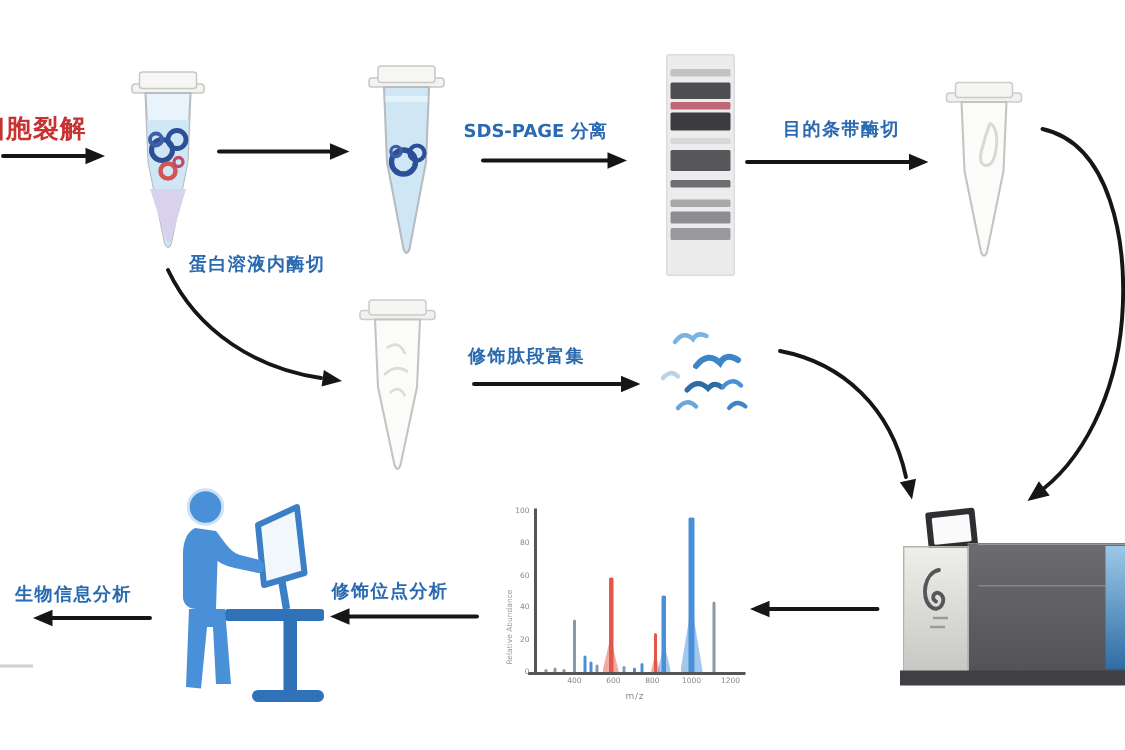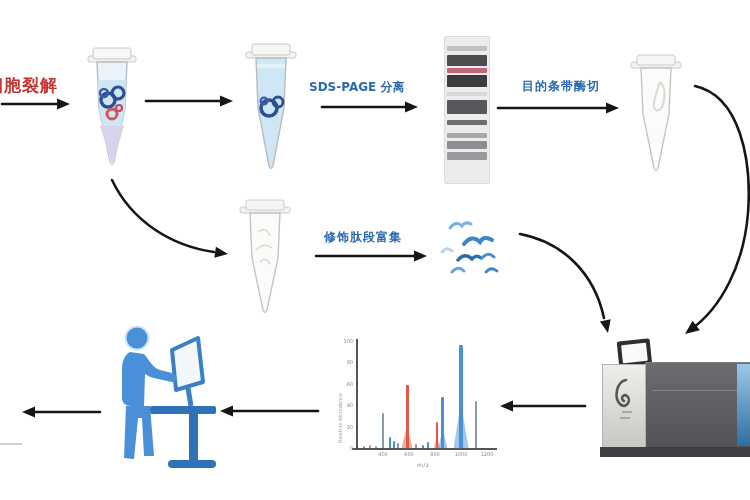--- a/index.html
+++ b/index.html
@@ -43,21 +43,24 @@
   .stray-line { position: absolute; background: #cfcfcf; }
 </style>
 </head>
 <body>
 
 <div id="canvas">
 
   <div class="lbl lbl-red fs17" style="left:-14px; top:74px;">细胞裂解</div>
   <div class="lbl lbl-blue fs16" style="left:309px; top:79px; letter-spacing:0;">SDS-PAGE 分离</div>
   <div class="lbl lbl-blue fs16" style="left:498px; top:78px;margin-left:24px;">目的条带酶切</div>
-  <div class="lbl lbl-blue fs16" style="left:324px; top:229px;">修饰肽段富集</div>
+  <div class="lbl lbl-blue fs16" style="left:126px; top:168px;">蛋白溶液内酶切</div>
+  <div class="lbl lbl-blue fs16" style="left:312px; top:229px;">修饰肽段富集</div>
+  <div class="lbl lbl-blue fs16" style="left:221px; top:386px;">修饰位点分析</div>
+  <div class="lbl lbl-blue fs16" style="left:10px; top:388px;">生物信息分析</div>
 
   <svg class="abs" style="left:84px; top:46px;" width="56" height="126" viewBox="0 0 56 126">
     <rect x="4" y="10" width="48" height="6" rx="2" fill="#f3f3f1" stroke="#c8c8c4" stroke-width="1"></rect>
     <rect x="9" y="2" width="38" height="11" rx="2" fill="#f6f6f4" stroke="#c8c8c4" stroke-width="1"></rect>
     <path d="M13 16 L43 16 L41 62 L30 116 Q28 121 26 116 L15 62 Z" fill="#e9f3fb" stroke="#b8bcc0" stroke-width="1.4"></path>
     <path d="M14 34 L42 34 L41 62 L30 116 Q28 121 26 116 L15 62 Z" fill="#cfe6f5"></path>
     <path d="M16 80 L40 80 L30 114 Q28 118 27 114 Z" fill="#d8d2ec"></path>
     <circle cx="24" cy="54" r="7" fill="none" stroke="#2c4f96" stroke-width="3.4"></circle>
     <circle cx="34" cy="47" r="6" fill="none" stroke="#2c4f96" stroke-width="3.2"></circle>
     <circle cx="20" cy="47" r="4" fill="none" stroke="#3d5fa8" stroke-width="2.6"></circle>

